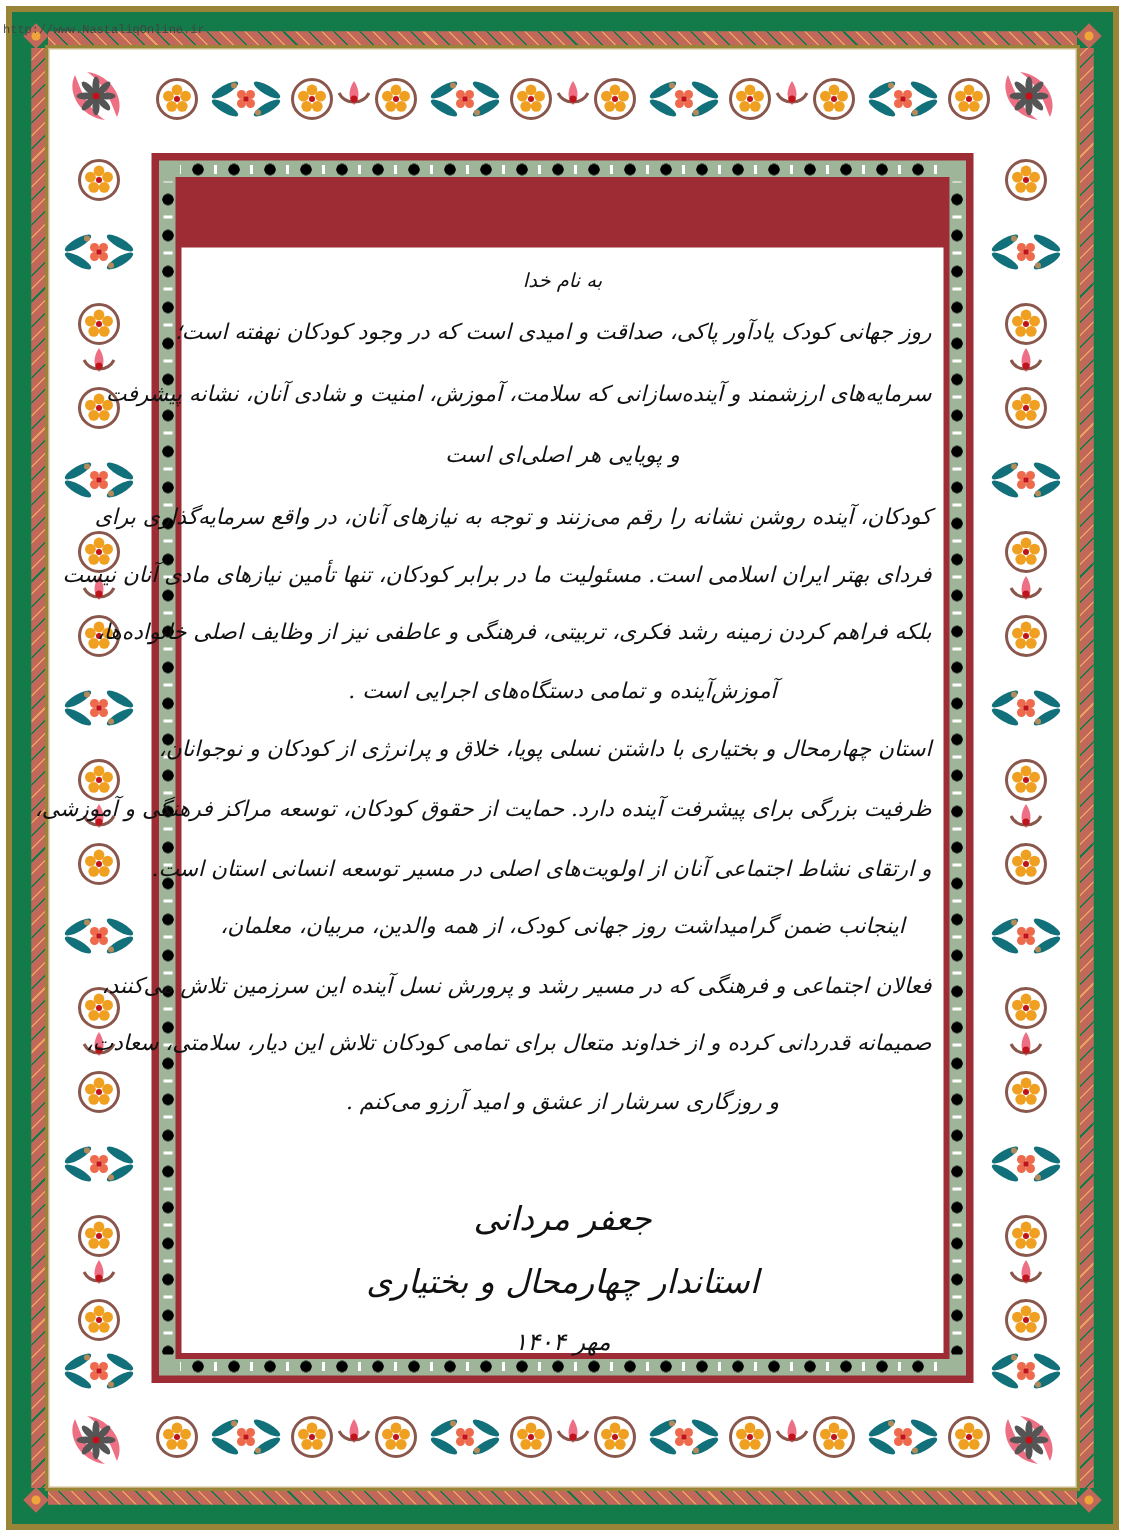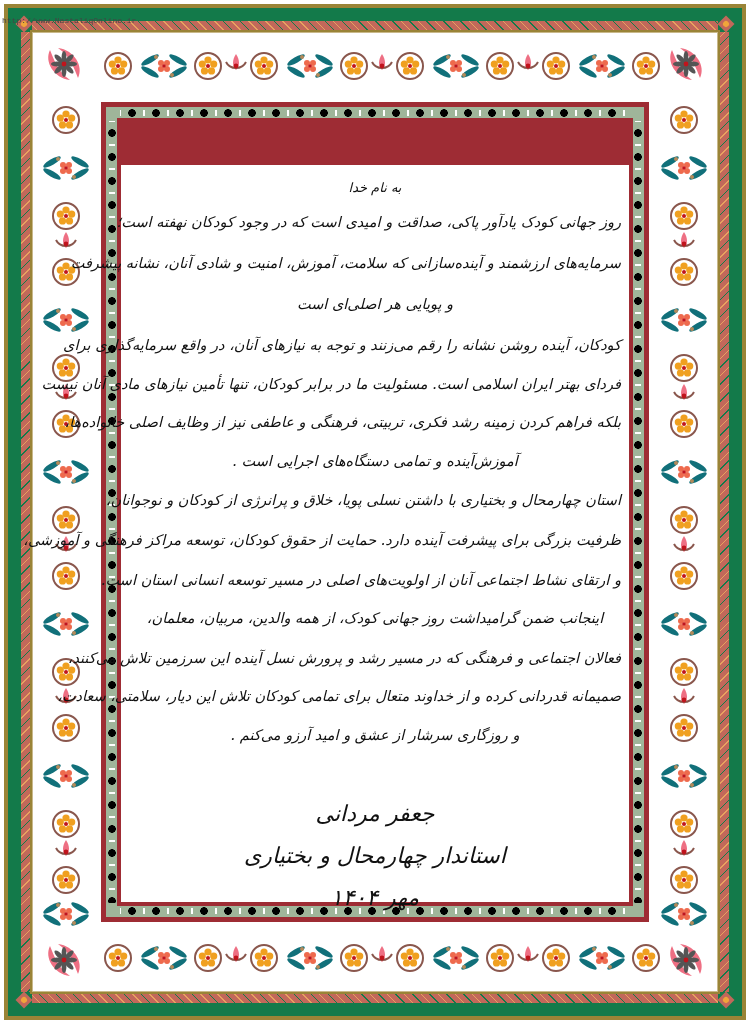--- a/index.html
+++ b/index.html
@@ -34,21 +34,21 @@
                  linear-gradient(180deg, transparent 0 11px, #fff 11px 13px, transparent 13px) 3px 12px/6px 24px repeat-y; }
   .dots-h.top { top:0; } .dots-h.bottom { bottom:0; }
   .dots-v.left { left:0; } .dots-v.right { right:0; }
   .inner-red { position:absolute; left:117px; top:118px; right:117px; bottom:118px; background:#9e2c34; }
   .text-panel { position:absolute; left:121px; top:122px; right:121px; bottom:122px; background:#ffffff;margin-top:43px; }
   .content { position:absolute; left:0; right:0; top:0; direction:rtl; text-align:center; color:#111; font-family:"DejaVu Serif", serif; font-style:italic; }
   .line { position:absolute; left:8px; right:8px; text-align:center; white-space:nowrap; line-height:1; }
   .l-title { font-size:13px; }
   .l-body { font-size:14.5px; letter-spacing:-0.2px; }
   .l-sig { font-size:22px; }
-  .l-date { font-size:22px; }
+  .l-date { font-size:16px; }
   .sig-block { position:absolute; left:0; right:0; }
 </style>
 </head>
 <body>
 
 <div class="watermark">http://www.NastaliqOnline.ir</div>
 
 <div class="frame-outer"></div>
 <div class="frame-green">
   <div class="braid h top"></div>

